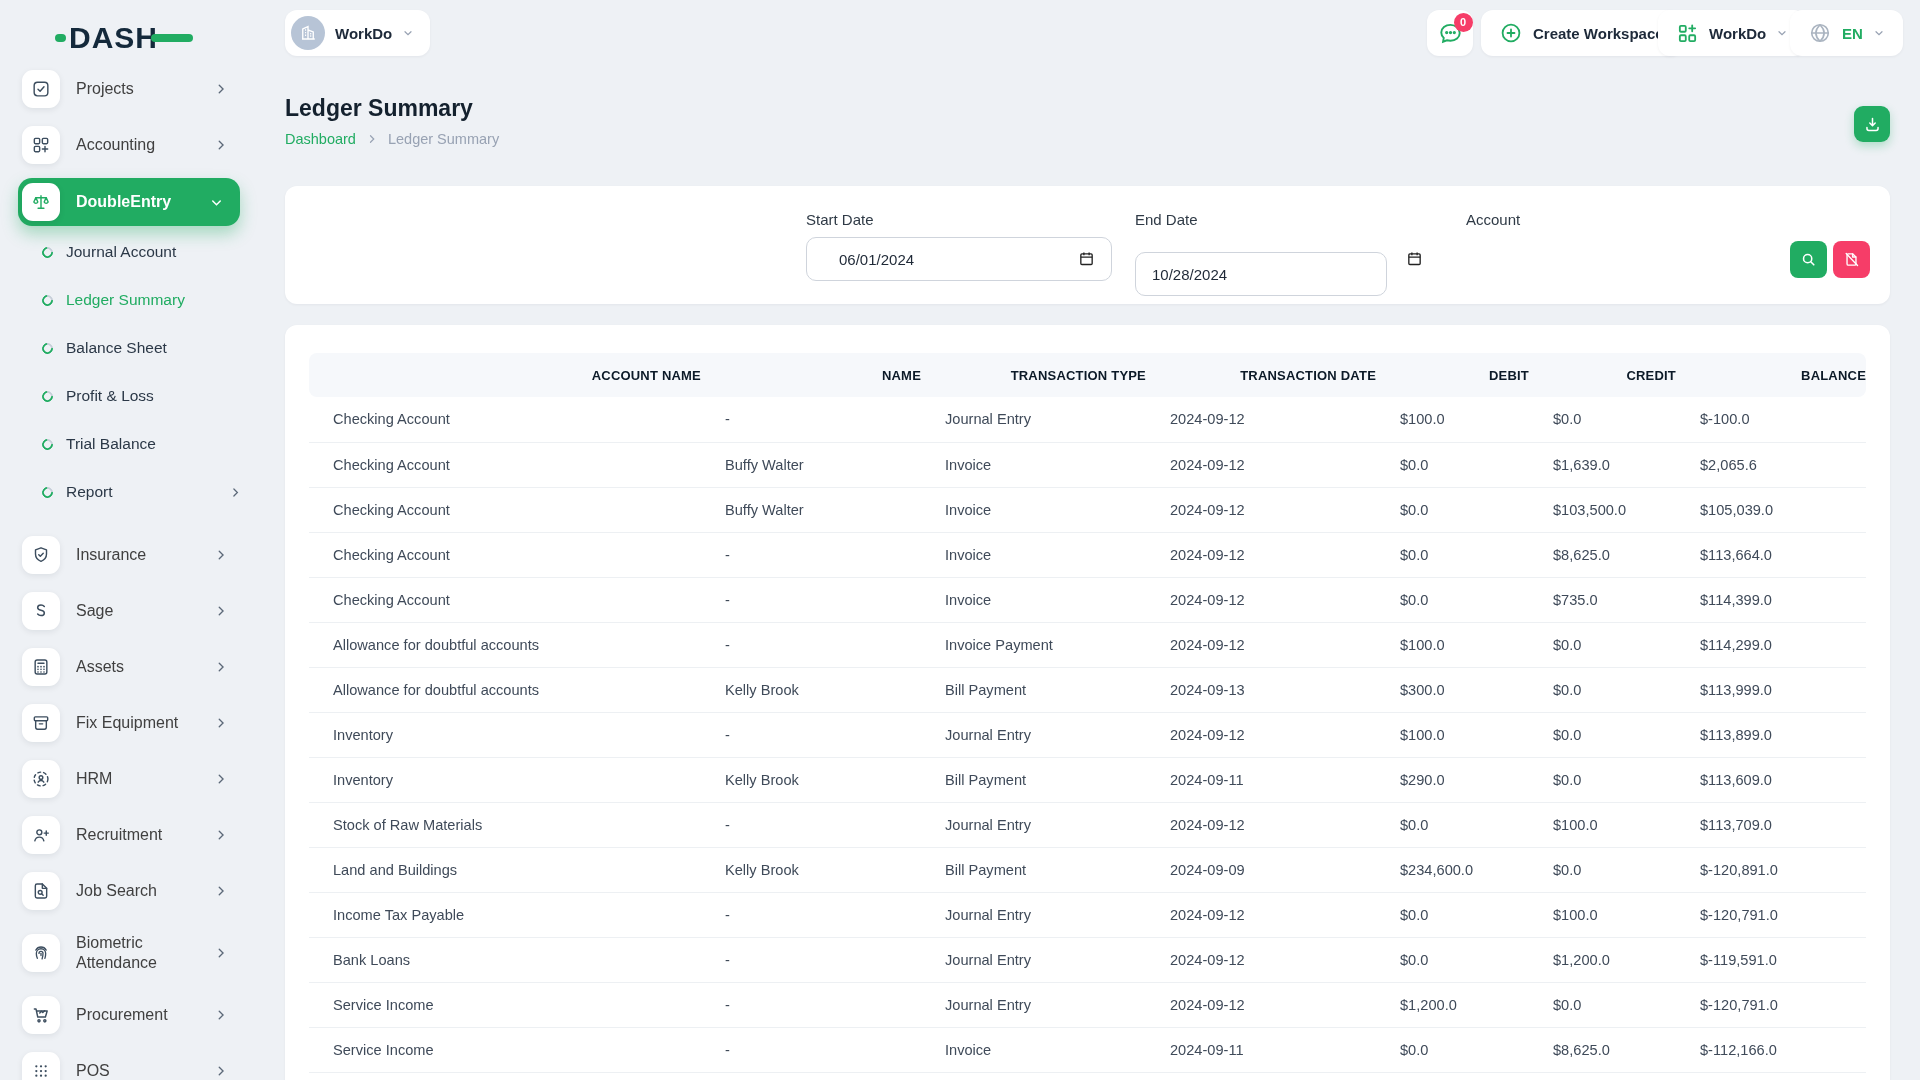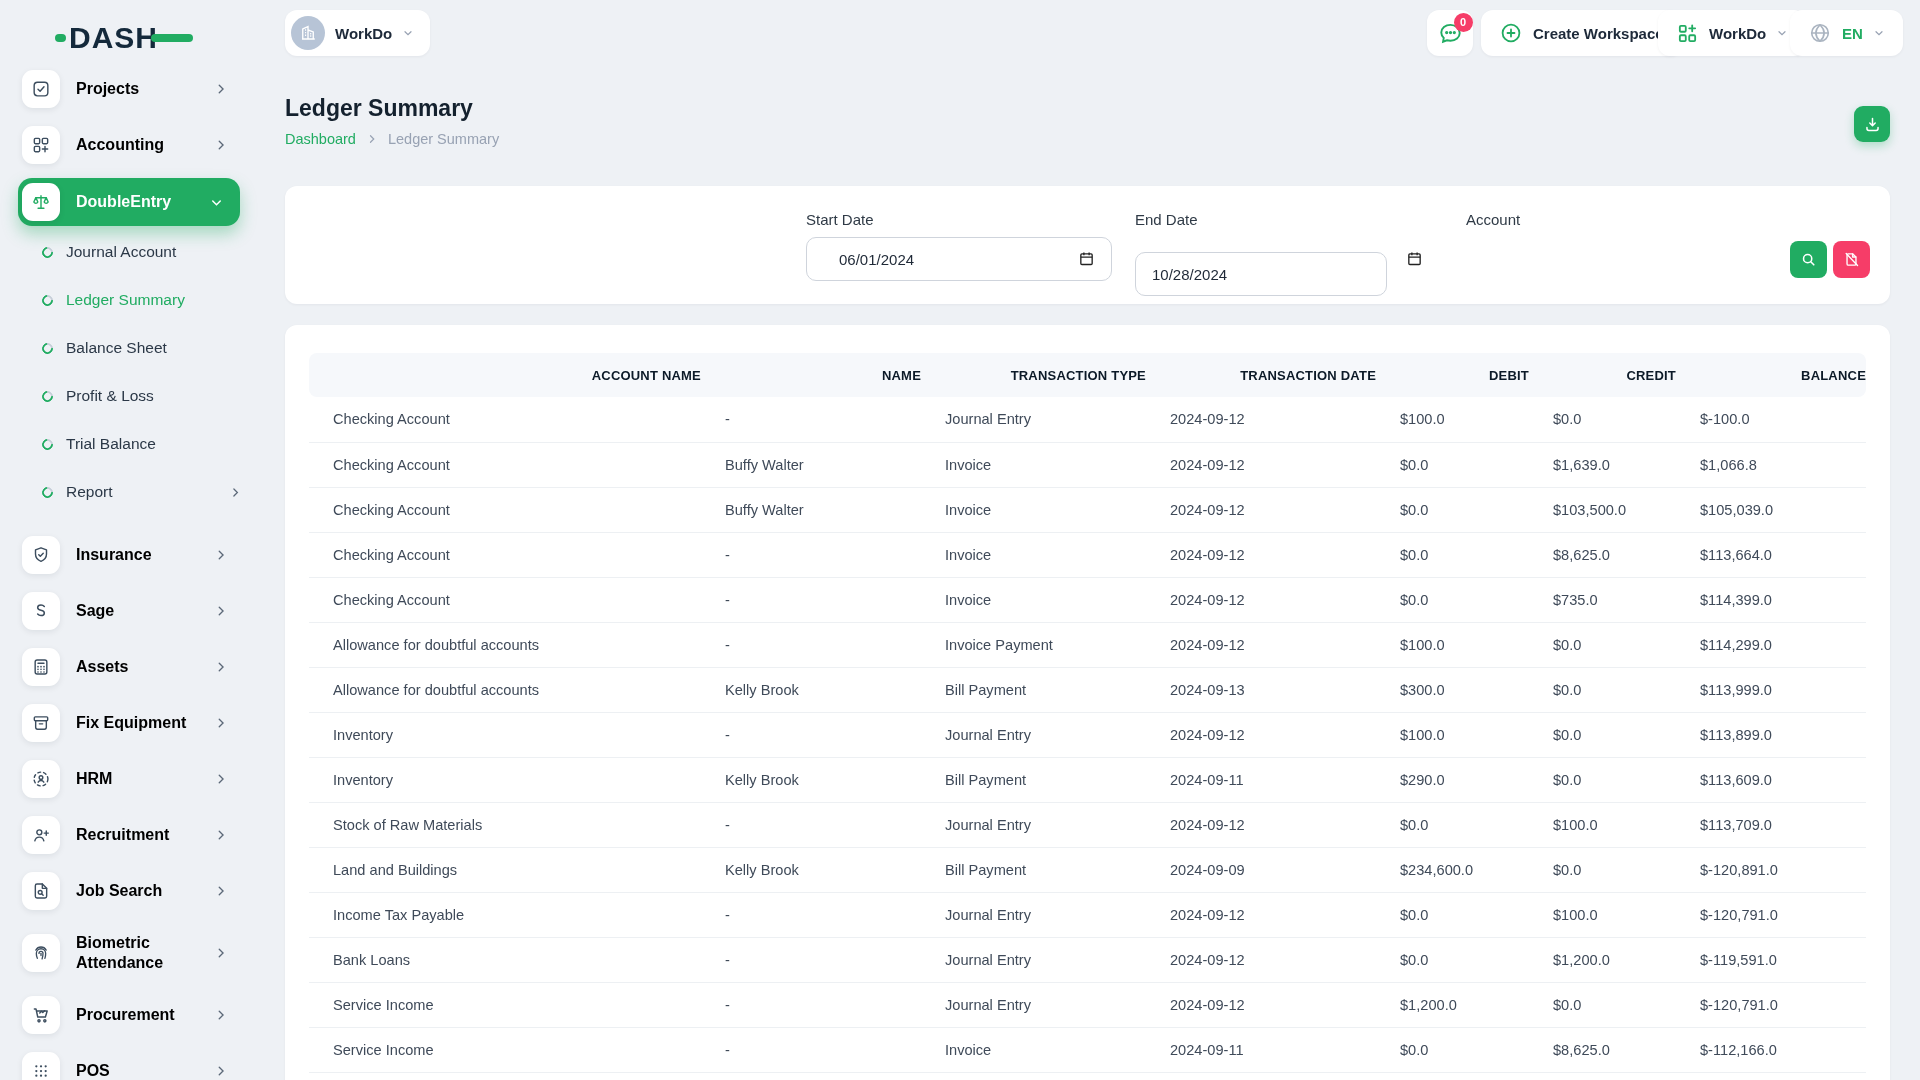--- a/index.html
+++ b/index.html
@@ -29,21 +29,21 @@
   .lang-menu .lang-label { color:var(--primary); }
 
   :root { --primary:#21AC62; --danger:#F63D68; --ink:#16242f; --icon:#3d4e5f; }
 
   
   .nav { position:absolute; left:0; top:56px; width:256px; display:flex; flex-direction:column; }
   .nav-item { display:flex; align-items:center; height:46px; margin:10px 0 0 0; padding:0 28px 0 22px;
               cursor:pointer; }
   .icon-sq { width:38px; height:38px; border-radius:11px; background:#fff; flex:0 0 38px;
              box-shadow:0 2px 6px rgba(16,24,40,.08); display:flex; align-items:center; justify-content:center; }
-  .nav-label { margin-left:16px; font-size:16px; font-weight:700; color:#000000; line-height:1.25; }
+  .nav-label { margin-left:16px; font-size:16px; font-weight:400; color:#404040; line-height:1.25; }
   .nav-chevron { margin-left:auto; display:flex; }
   .nav-item.active { background:var(--primary); border-radius:14px; margin-left:18px; margin-right:16px;
                      padding:0 16px 0 4px; height:48px; box-shadow:0 8px 16px rgba(33,172,98,.35); }
   .nav-item.active .nav-label { color:#fff; font-weight:700; }
   .nav-item.tall { height:58px; }
   .nav-item.tall .nav-label { max-width:120px; }
 
   .submenu { display:flex; flex-direction:column; margin-top:6px; }
   .sub-item { display:flex; align-items:center; height:40px; margin-bottom:8px; padding-left:42px; cursor:pointer; }
   .bullet { width:11px; height:11px; border-radius:50%; border:2.5px solid var(--primary);
@@ -493,21 +493,21 @@
             <td>$0.0</td>
             <td>$-100.0</td>
           </tr>
           <tr>
             <td>Checking Account</td>
             <td>Buffy Walter</td>
             <td>Invoice</td>
             <td>2024-09-12</td>
             <td>$0.0</td>
             <td>$1,639.0</td>
-            <td>$1,066.8</td>
+            <td>$2,065.6</td>
           </tr>
           <tr>
             <td>Checking Account</td>
             <td>Buffy Walter</td>
             <td>Invoice</td>
             <td>2024-09-12</td>
             <td>$0.0</td>
             <td>$103,500.0</td>
             <td>$105,039.0</td>
           </tr>

